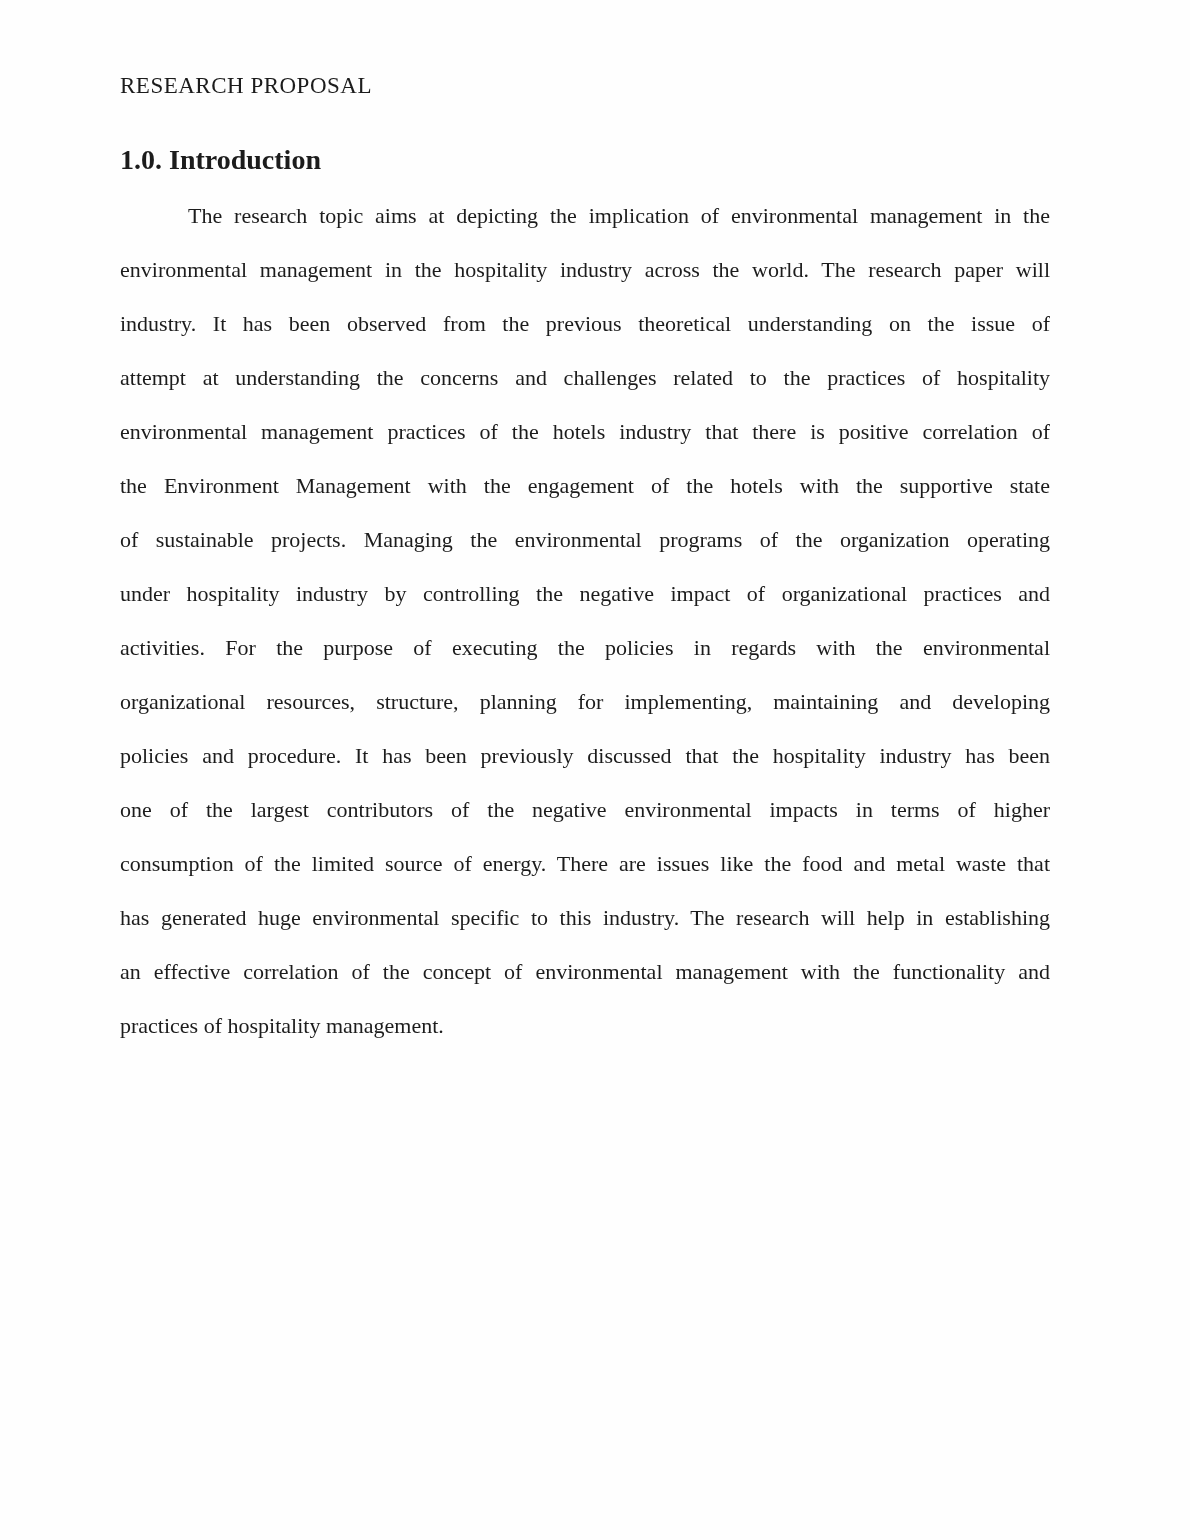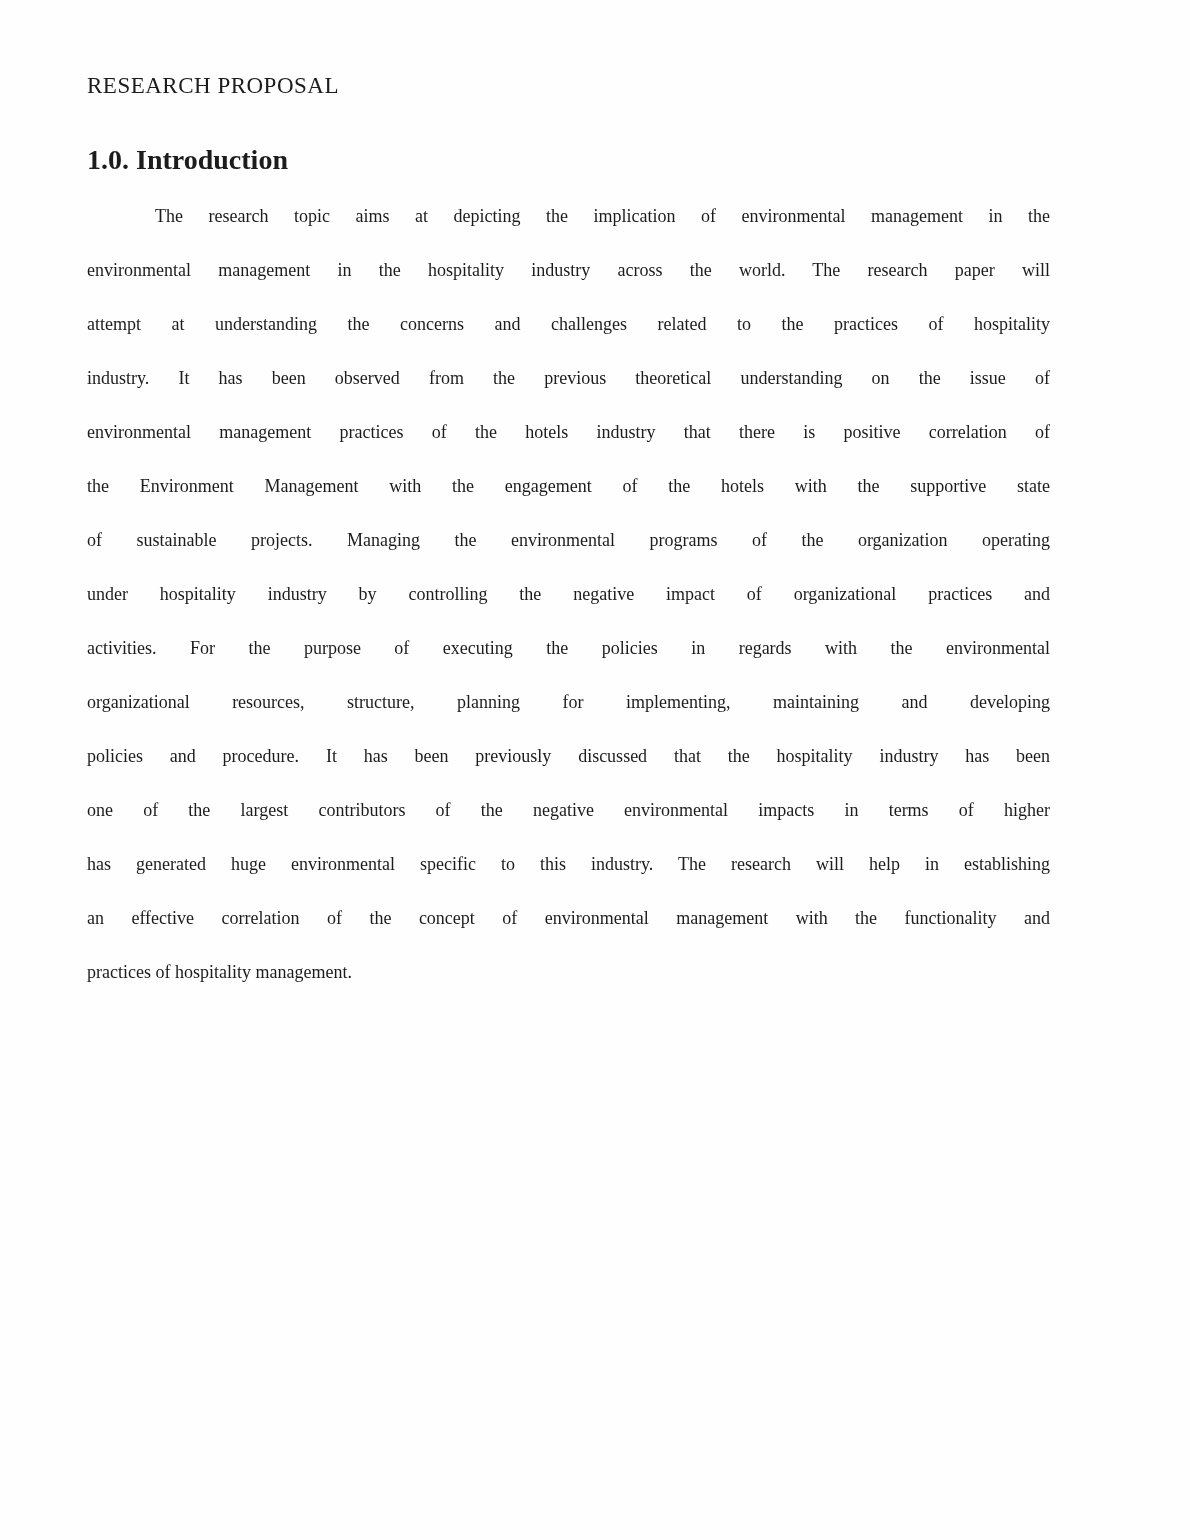--- a/index.html
+++ b/index.html
@@ -8,21 +8,21 @@
     background: #ffffff;
   }
   .page {
     position: relative;
     width: 1190px;
     height: 1540px;
     box-sizing: border-box;
     background: #fefefe;
     color: #1c1c1c;
     font-family: "Liberation Serif", "DejaVu Serif", serif;
-    padding: 73px 140px 0 87px;
+    padding: 73px 140px 0 120px;
     overflow: hidden;
   }
   .doc-header {
     font-size: 23px;
     line-height: 26px;
     font-weight: normal;
     letter-spacing: 0.5px;
   }
   .h1 {
     font-size: 28px;
@@ -33,21 +33,21 @@
   .h2 {
     font-size: 25px;
     line-height: 29px;
     font-weight: bold;
     margin: 36px 0 0 0;
   }
   .paragraph {
     margin-top: 13px;
   }
   .para-line {
-    font-size: 18px;
+    font-size: 22px;
     line-height: 54px;
     height: 54px;
     text-align: justify;
     text-align-last: justify;
     overflow: hidden;
   }
   .para-line.first {
     text-indent: 68px;
   }
   .para-line.last {
@@ -60,27 +60,28 @@
 
 <div class="page">
   <div class="doc-header">RESEARCH PROPOSAL</div>
 
   <h1 class="h1">1.0. Introduction</h1>
 
 
   <div class="paragraph" id="body-paragraph">
       <div class="para-line first">The research topic aims at depicting the implication of environmental management in the</div>
       <div class="para-line">environmental management in the hospitality industry across the world. The research paper will</div>
+      <div class="para-line">industry. It has been observed from the previous theoretical understanding on the issue of</div>
       <div class="para-line">attempt at understanding the concerns and challenges related to the practices of hospitality</div>
-      <div class="para-line">industry. It has been observed from the previous theoretical understanding on the issue of</div>
       <div class="para-line">environmental management practices of the hotels industry that there is positive correlation of</div>
       <div class="para-line">the Environment Management with the engagement of the hotels with the supportive state</div>
       <div class="para-line">of sustainable projects.  Managing the environmental programs of the organization operating</div>
       <div class="para-line">under hospitality industry by controlling the negative impact of organizational practices and</div>
       <div class="para-line">activities. For the purpose of executing the policies in regards with the environmental</div>
       <div class="para-line">organizational resources, structure, planning for implementing, maintaining and developing</div>
       <div class="para-line">policies and procedure. It has been previously discussed that the hospitality industry has been</div>
       <div class="para-line">one of the largest contributors of the negative environmental impacts in terms of higher</div>
+      <div class="para-line">consumption of the limited source of energy. There are issues like the food and metal waste that</div>
       <div class="para-line">has generated huge environmental specific to this industry. The research will help in establishing</div>
       <div class="para-line">an effective correlation of the concept of environmental management with the functionality and</div>
       <div class="para-line last">practices of hospitality management.</div>
     </div>
 </div>
 
 </body></html>

